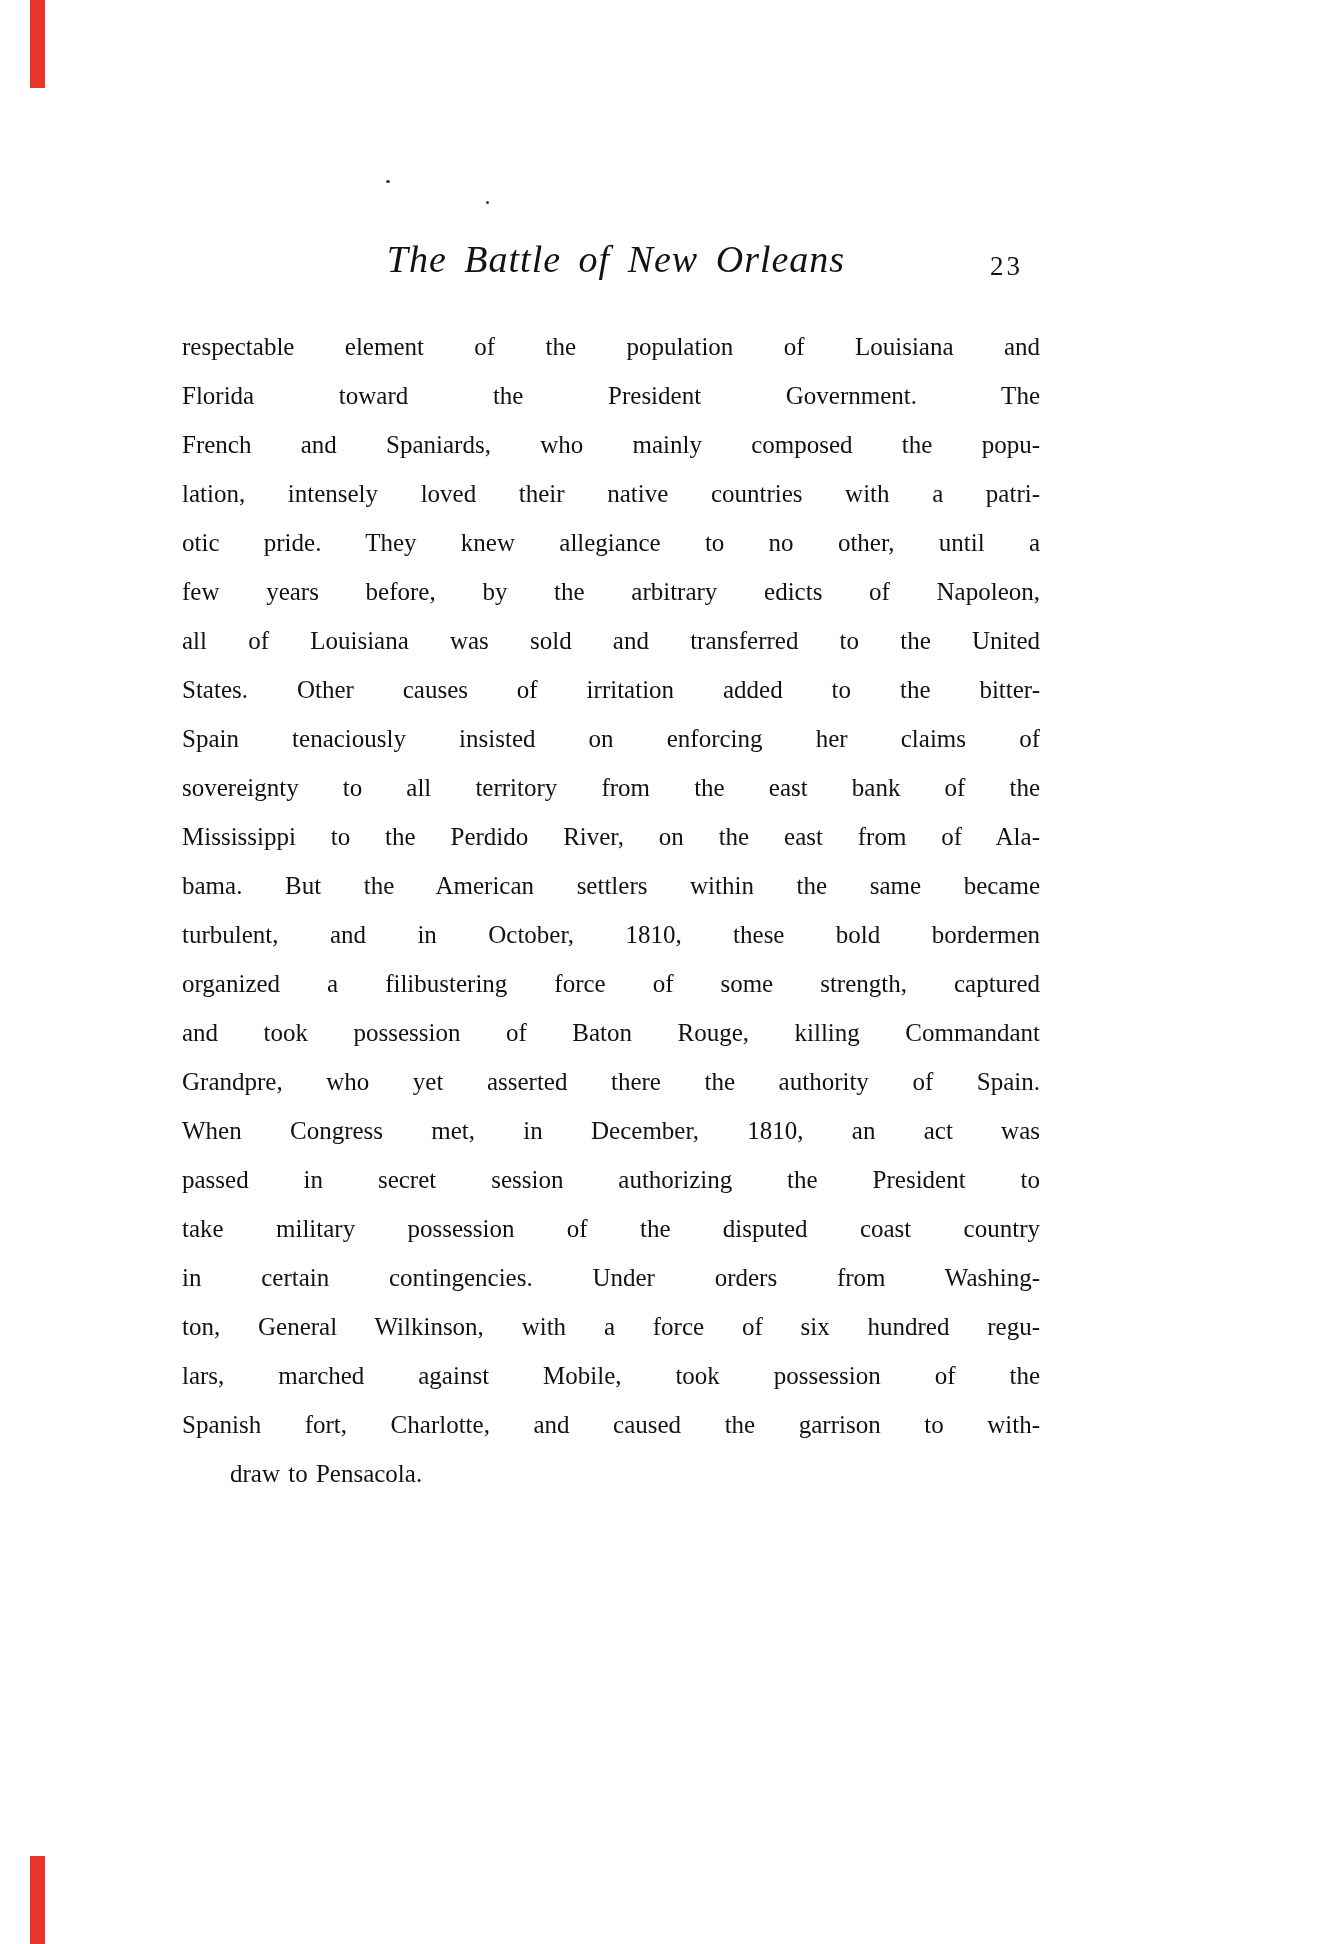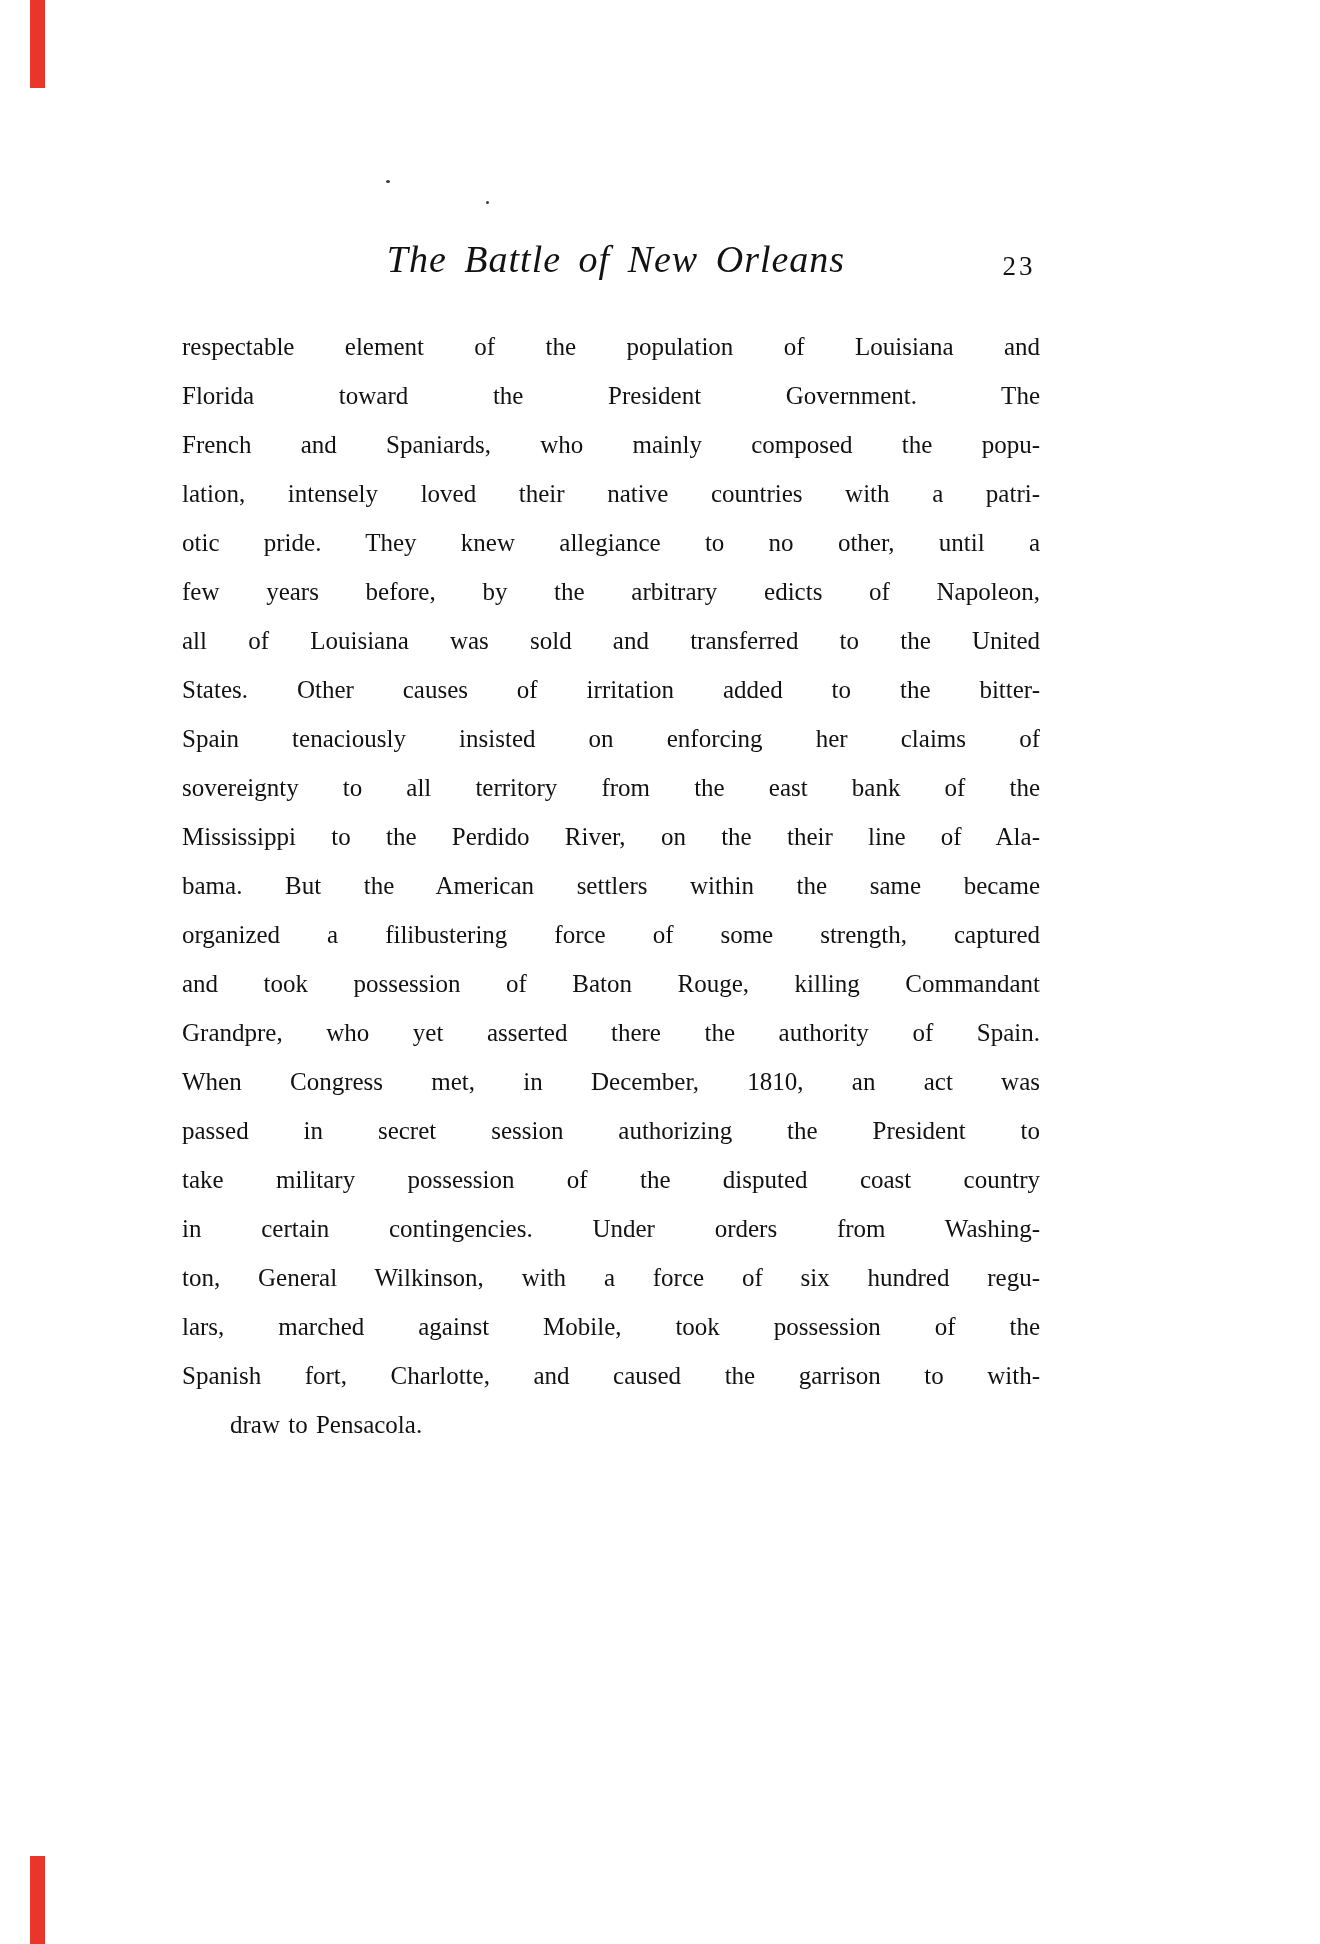--- a/index.html
+++ b/index.html
@@ -46,21 +46,21 @@
     line-height: 50px;
     letter-spacing: 1px;
     word-spacing: 7px;
     white-space: nowrap;
   }
   .page-number {
     position: absolute;
     top: 248px;
     left: 990px;
     width: 58px;
-    text-align: center;
+    text-align: left;
     font-size: 27px;
     line-height: 36px;
     letter-spacing: 3px;
   }
   .body-block {
     position: absolute;
     left: 182px;
     top: 322px;
     width: 858px;
     font-size: 25px;
@@ -99,22 +99,23 @@
       <div class="text-line">respectable element of the population of Louisiana and</div>
       <div class="text-line">Florida toward the President Government. The</div>
       <div class="text-line">French and Spaniards, who mainly composed the popu-</div>
       <div class="text-line">lation, intensely loved their native countries with a patri-</div>
       <div class="text-line">otic pride. They knew allegiance to no other, until a</div>
       <div class="text-line">few years before, by the arbitrary edicts of Napoleon,</div>
       <div class="text-line">all of Louisiana was sold and transferred to the United</div>
       <div class="text-line">States. Other causes of irritation added to the bitter-</div>
       <div class="text-line">Spain tenaciously insisted on enforcing her claims of</div>
       <div class="text-line">sovereignty to all territory from the east bank of the</div>
-      <div class="text-line">Mississippi to the Perdido River, on the their line of Ala-</div>
+      <div class="text-line">Mississippi to the Perdido River, on the east from of Ala-</div>
       <div class="text-line">bama. But the American settlers within the same became</div>
+      <div class="text-line">turbulent, and in October, 1810, these bold bordermen</div>
       <div class="text-line">organized a filibustering force of some strength, captured</div>
       <div class="text-line">and took possession of Baton Rouge, killing Commandant</div>
       <div class="text-line">Grandpre, who yet asserted there the authority of Spain.</div>
       <div class="text-line">When Congress met, in December, 1810, an act was</div>
       <div class="text-line">passed in secret session authorizing the President to</div>
       <div class="text-line">take military possession of the disputed coast country</div>
       <div class="text-line">in certain contingencies. Under orders from Washing-</div>
       <div class="text-line">ton, General Wilkinson, with a force of six hundred regu-</div>
       <div class="text-line">lars, marched against Mobile, took possession of the</div>
       <div class="text-line">Spanish fort, Charlotte, and caused the garrison to with-</div>

